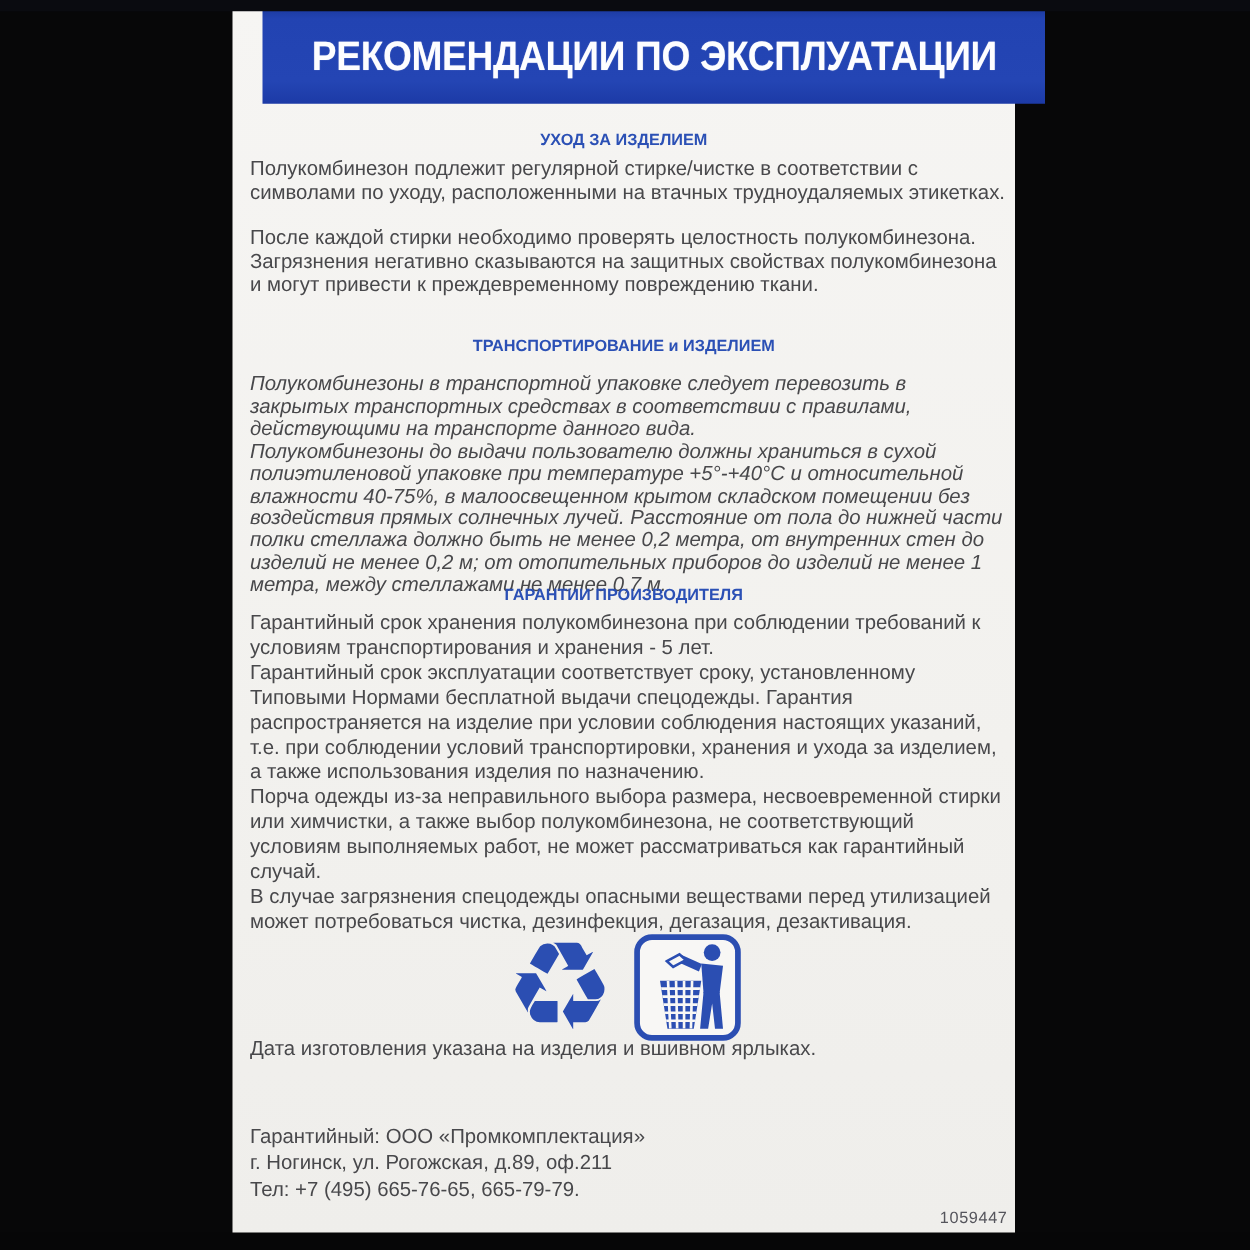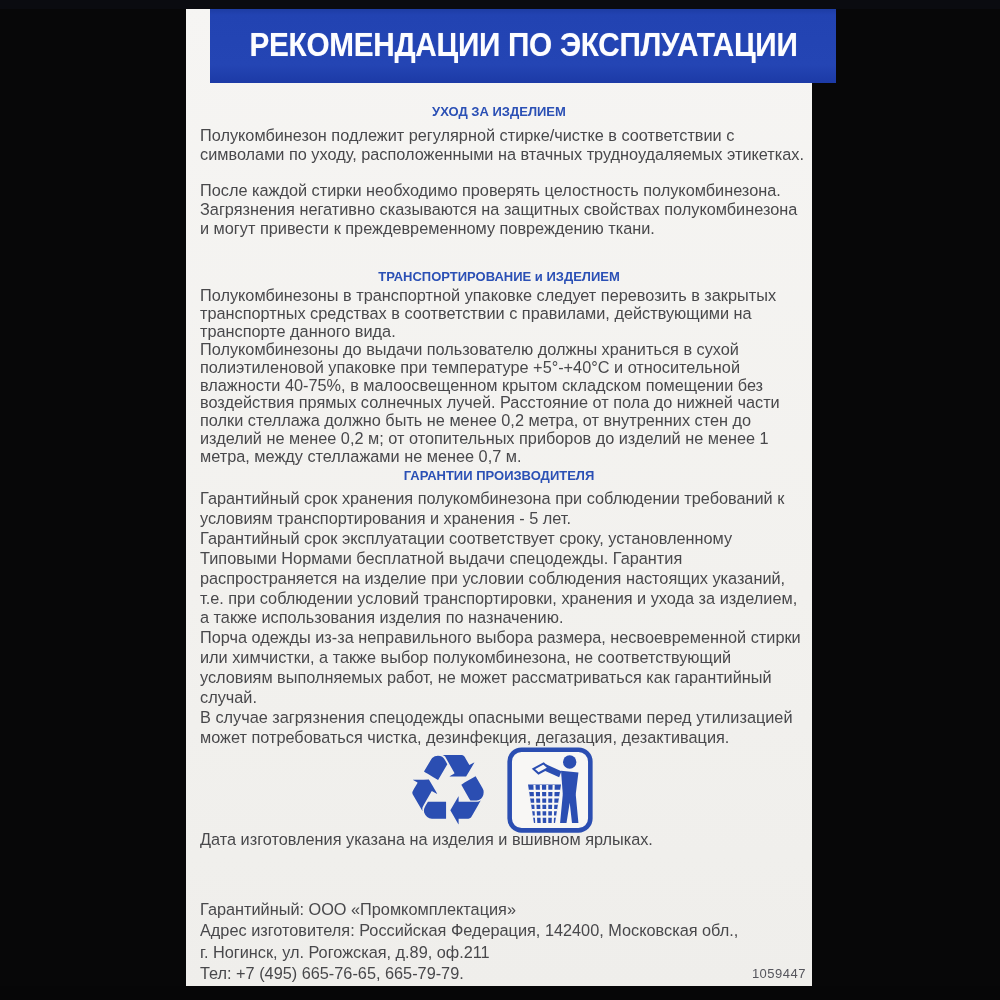--- a/index.html
+++ b/index.html
@@ -32,21 +32,21 @@
   }
   .body-block{
     position:absolute;left:14px;width:604px;
     color:#48484b;font-size:16.3px;
   }
   .body-block p{margin:0;}
   #sec1-h{top:104px;}
   #sec1-p1{top:126px;line-height:19.2px;}
   #sec1-p2{top:181px;line-height:19.2px;}
   #sec2-h{top:269px;}
-  #sec2-body{top:287px;line-height:17.9px;}
+  #sec2-body{top:299px;line-height:17.9px;font-style:italic;}
   #sec3-h{top:468px;}
   #sec3-body{top:489px;line-height:19.9px;}
   .icons-row{
     position:absolute;left:0;top:744px;width:626px;height:92px;
     display:flex;align-items:center;justify-content:center;gap:14px;
   }
   .recycle-glyph{
     font-family:"DejaVu Sans",sans-serif;
     color:#2b4eb2;font-size:98px;line-height:86px;display:block;
   }
@@ -111,21 +111,20 @@
         <path d="M58 34 L38 25 L40.5 18.5 L60.5 27.5 Z" fill="#2b4eb2"></path>
         <path d="M62 52 L59 84 L66 84 L69.5 62 L72 84 L79 84 L76 52 Z" fill="#2b4eb2"></path>
         <path d="M30 25 l11 -6 l5.5 5 l-11 6 z" fill="#f8f7f5" stroke="#2b4eb2" stroke-width="2.2"></path>
       </svg>
     </div>
 
     <div class="body-block" id="date-note">Дата изготовления указана на изделия и вшивном ярлыках.</div>
 
     <div class="body-block" id="manufacturer">
       <p>Гарантийный: ООО «Промкомплектация»</p>
-      <p>Адрес изготовителя: Российская Федерация, 142400, Московская обл.,</p>
       <p>г. Ногинск, ул. Рогожская, д.89, оф.211</p>
       <p>Тел: +7 (495) 665-76-65, 665-79-79.</p>
     </div>
 
     <div id="article-number">1059447</div>
 
   </div>
 
   <div class="top-strip"></div>
   <div class="bottom-strip"></div>

